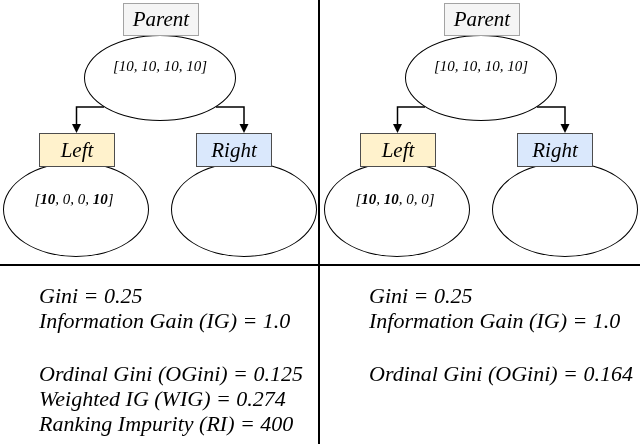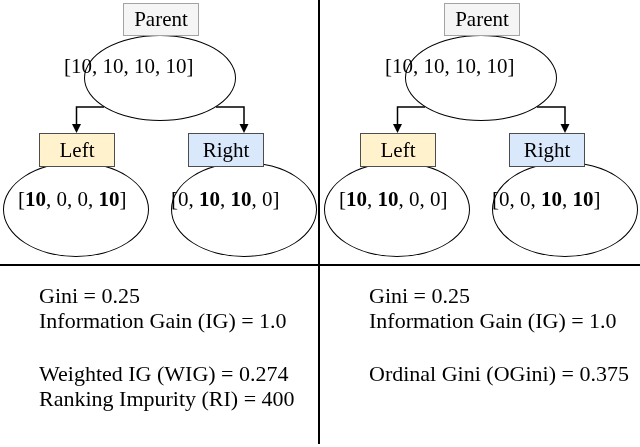--- a/index.html
+++ b/index.html
@@ -3,20 +3,21 @@
 <meta charset="utf-8">
 <style>
   html,body{margin:0;padding:0;background:#fff;}
   .figure{
     position:relative;
     width:640px;height:447px;
     background:var(--background,#fff);
     font-family:"Liberation Serif","DejaVu Serif",serif;
     color:var(--text,#000);
     overflow:hidden;
+    font-style:italic;
   }
   .panel{position:absolute;top:0;width:320px;height:264px;}
   .panel.p0{left:0;}
   .panel.p1{left:321px;}
 
   .ellipse{
     position:absolute;box-sizing:border-box;
     background:#fff;border:1.5px solid var(--line,#000);border-radius:50%;
     z-index:1;
   }
@@ -26,28 +27,28 @@
 
   .edges{position:absolute;left:0;top:0;width:320px;height:264px;z-index:2;}
 
   .label-box{
     position:absolute;box-sizing:border-box;
     width:76px;display:flex;align-items:center;justify-content:center;
     font-size:21px;z-index:3;line-height:1;
   }
   .parent-box{left:123px;top:3px;height:33px;background:var(--parent-fill,#f5f5f5);border:1.5px solid var(--parent-border,#a3a3a3);}
   .left-box{left:39px;top:133px;height:34px;background:var(--left-child-fill,#fff2cc);border:1.5px solid var(--child-border,#4d4d4d);align-items:center;}
-  .right-box{left:188px;top:133px;height:34px;background:var(--right-child-fill,#dae8fc);border:1.5px solid var(--child-border,#4d4d4d);}
+  .right-box{left:196px;top:133px;height:34px;background:var(--right-child-fill,#dae8fc);border:1.5px solid var(--child-border,#4d4d4d);}
 
   .node-text{
-    position:absolute;
-    font-size:21px;line-height:25px;white-space:nowrap;z-index:2;
+    position:absolute;text-align:center;
+    font-size:15px;line-height:25px;white-space:nowrap;z-index:2;
   }
   .parent-values{left:64px;top:54px;width:192px;}
-  .child-values.cl{left:18px;top:187px;width:146px;}
+  .child-values.cl{left:1px;top:187px;width:146px;}
   .child-values.cr{left:171px;top:187px;width:146px;}
 
   .vline{position:absolute;left:318px;top:0;width:2px;height:444px;background:var(--line,#000);z-index:4;}
   .hline{position:absolute;left:0;top:264px;width:640px;height:2px;background:var(--line,#000);z-index:4;}
 
   .metrics{position:absolute;top:283px;white-space:nowrap;z-index:2;}
   .metrics.m0{left:39px;}
   .metrics.m1{left:369px;}
   .metric-line{font-size:22px;line-height:25px;}
   .group-ordinal{margin-top:28px;}
@@ -78,21 +79,20 @@
     <div class="node-text parent-values"><span style="font-weight: 400;">[10, 10, 10, 10]</span></div>
 
     <div class="label-box left-box">
       <span>Left</span>
     </div>
     <div class="node-text child-values cl"><span style="font-weight: 400;">[</span><span style="font-weight: 700;">10</span><span style="font-weight: 400;">, 0, 0, </span><span style="font-weight: 700;">10</span><span style="font-weight: 400;">]</span></div>
 
     <div class="label-box right-box">
       <span>Right</span>
     </div>
-    <div class="node-text child-values cr"><span style="font-weight: 400;">[0, </span><span style="font-weight: 700;">10</span><span style="font-weight: 400;">, </span><span style="font-weight: 700;">10</span><span style="font-weight: 400;">, 0]</span></div>
   </section>
 
   <section class="panel p1">
     <div class="ellipse parent-ellipse"></div>
     <div class="ellipse child-ellipse cl"></div>
     <div class="ellipse child-ellipse cr"></div>
 
     <svg class="edges" viewBox="0 0 320 264" aria-hidden="true">
       <defs>
         <marker id="ah1" refX="0" refY="0" orient="auto" markerUnits="userSpaceOnUse" markerWidth="12" markerHeight="12" viewBox="-1 -6 12 12">
@@ -109,40 +109,40 @@
     <div class="node-text parent-values"><span style="font-weight: 400;">[10, 10, 10, 10]</span></div>
 
     <div class="label-box left-box">
       <span>Left</span>
     </div>
     <div class="node-text child-values cl"><span style="font-weight: 400;">[</span><span style="font-weight: 700;">10</span><span style="font-weight: 400;">, </span><span style="font-weight: 700;">10</span><span style="font-weight: 400; margin-top: 20px;">, 0, 0]</span></div>
 
     <div class="label-box right-box">
       <span>Right</span>
     </div>
-    <div class="node-text child-values cr"><span style="font-weight: 400;">[0, 0, </span><span style="font-weight: 700;">10</span><span style="font-weight: 400;">, </span><span style="font-weight: 700;">10</span><span style="font-weight: 400;">]</span></div>
   </section>
 
   <div class="vline"></div>
   <div class="hline"></div>
 
   <div class="metrics m0">
     <div class="group-standard">
       <div class="metric-line">Gini = 0.25</div>
       <div class="metric-line">Information Gain (IG) = 1.0</div>
     </div>
     <div class="group-ordinal">
+      <div class="metric-line">Ordinal Gini (OGini) = 0.125</div>
       <div class="metric-line">Weighted IG (WIG) = 0.274</div>
       <div class="metric-line">Ranking Impurity (RI) = 400</div>
     </div>
   </div>
 
   <div class="metrics m1">
     <div class="group-standard">
       <div class="metric-line">Gini = 0.25</div>
       <div class="metric-line">Information Gain (IG) = 1.0</div>
     </div>
     <div class="group-ordinal">
-      <div class="metric-line">Ordinal Gini (OGini) = 0.375</div>
+      <div class="metric-line">Ordinal Gini (OGini) = 0.164</div>
     </div>
   </div>
 
 </div>
 
 </body></html>

